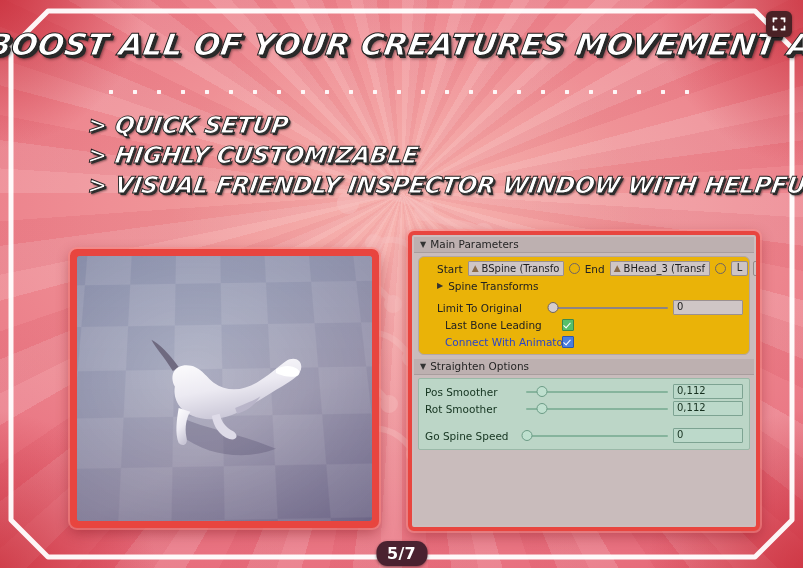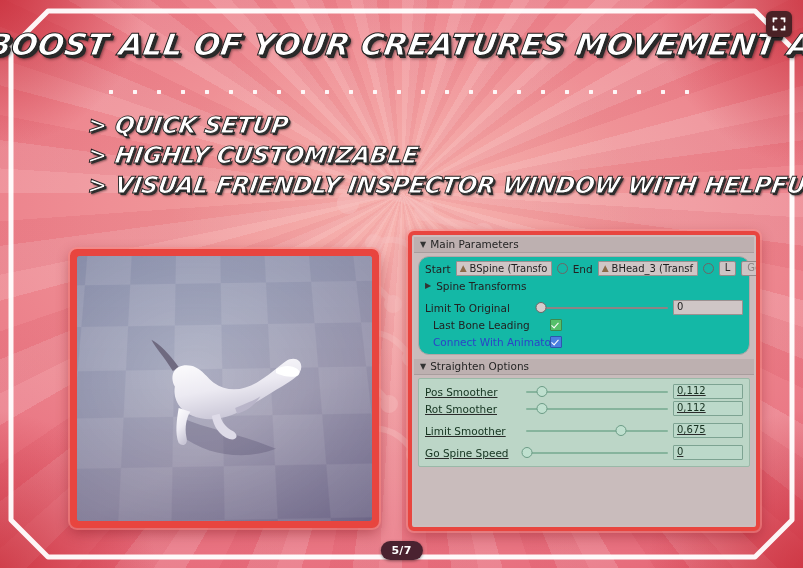--- a/index.html
+++ b/index.html
@@ -159,24 +159,24 @@
     height:15px;line-height:15px;
     padding-left:6px;
     background:#bdb0b0;
     border-bottom:1px solid #a89d9d;
     font-size:10.5px;color:#252525;
     display:flex;align-items:center;gap:4px;
   }
   .tri{font-size:8px;line-height:1;color:#333;}
   .group{
     margin:3px 4px 0 4px;
-    background:#14b8a6;
+    background:#eab308;
     border:1px solid #b3a6a6;
-    border-radius:11px;
-    padding:3px 0 4px 0;
+    border-radius:6px;
+    padding:3px 0 4px 12px;
   }
   .row{
     display:flex;align-items:center;
     height:17px;
     padding:0 6px;
     gap:5px;
   }
   .lbl{font-size:10.5px;color:#222;white-space:nowrap;}
   .lbl.sub{padding-left:8px;}
   .lbl.link{color:#2b44c8;}
@@ -245,32 +245,31 @@
     font-size:10px;padding:0 3px;color:#1e1e1e;
   }
   .numbox.teal{background:#bcd9ca;border-color:#7da392;color:#16301f;}
 
   .anim-group{
     margin:3px 4px 0 4px;
     background:#bcd6c7;
     border:1px solid #9ab9a8;
     border-radius:2px;
     padding:4px 0 5px 0;
-    text-decoration:underline;
   }
   .anim-group .lbl{color:#14331f;}
   .gap{height:5px;}
 
   
   .pill{
     position:absolute;left:50%;top:541px;transform:translateX(-50%);
     background:#4a2230;
     color:#fff;
     font-family:"DejaVu Sans",sans-serif;
-    font-weight:bold;font-size:11px;
+    font-weight:bold;font-size:16px;
     padding:3px 11px;border-radius:11px;
     box-shadow:0 1px 3px rgba(0,0,0,.45);
     letter-spacing:.3px;
   }
 
   
   .fsbtn{
     position:absolute;right:11px;top:11px;
     width:26px;height:26px;
     background:#4a2125;
@@ -436,28 +435,20 @@
           <span class="slider tealsl">
             <span class="track"></span>
             <span class="knob" style="left:11%"></span>
           </span>
           <span class="numbox teal">0,112</span>
         </div>
 
         <div class="gap"></div>
 
 
-        <div class="row">
-          <span class="lbl" style="width:96px">Limit Smoother</span>
-          <span class="slider tealsl">
-            <span class="track"></span>
-            <span class="knob" style="left:67%"></span>
-          </span>
-          <span class="numbox teal">0,675</span>
-        </div>
 
         <div class="gap"></div>
 
 
 
         <div class="row">
           <span class="lbl" style="width:96px">Go Spine Speed</span>
           <span class="slider tealsl">
             <span class="track"></span>
             <span class="knob" style="left:1%"></span>

